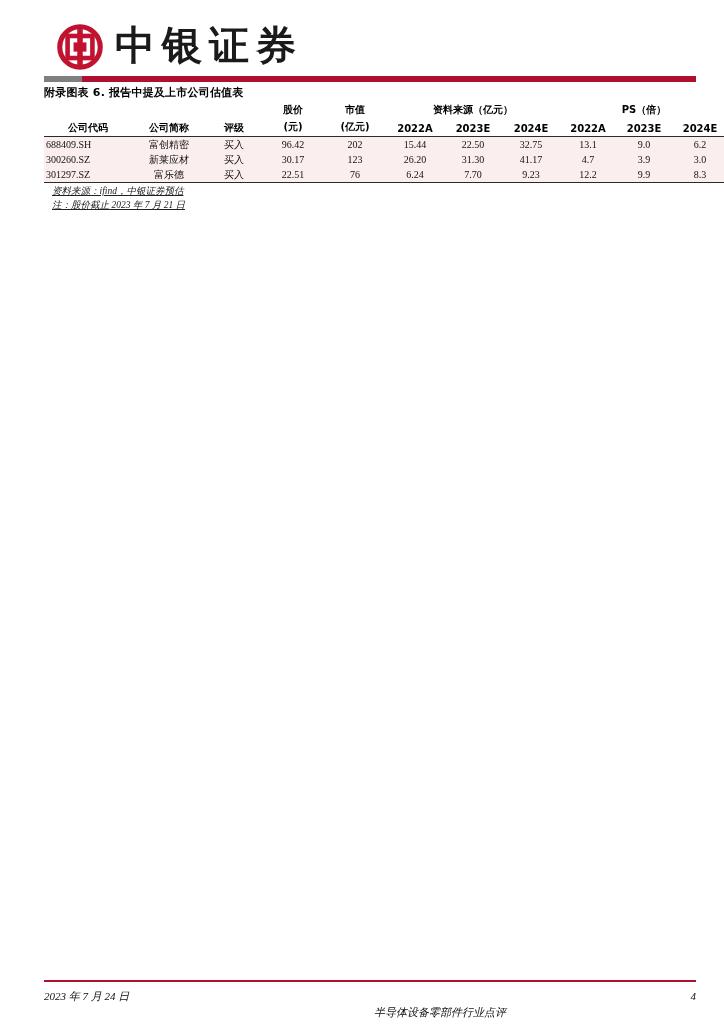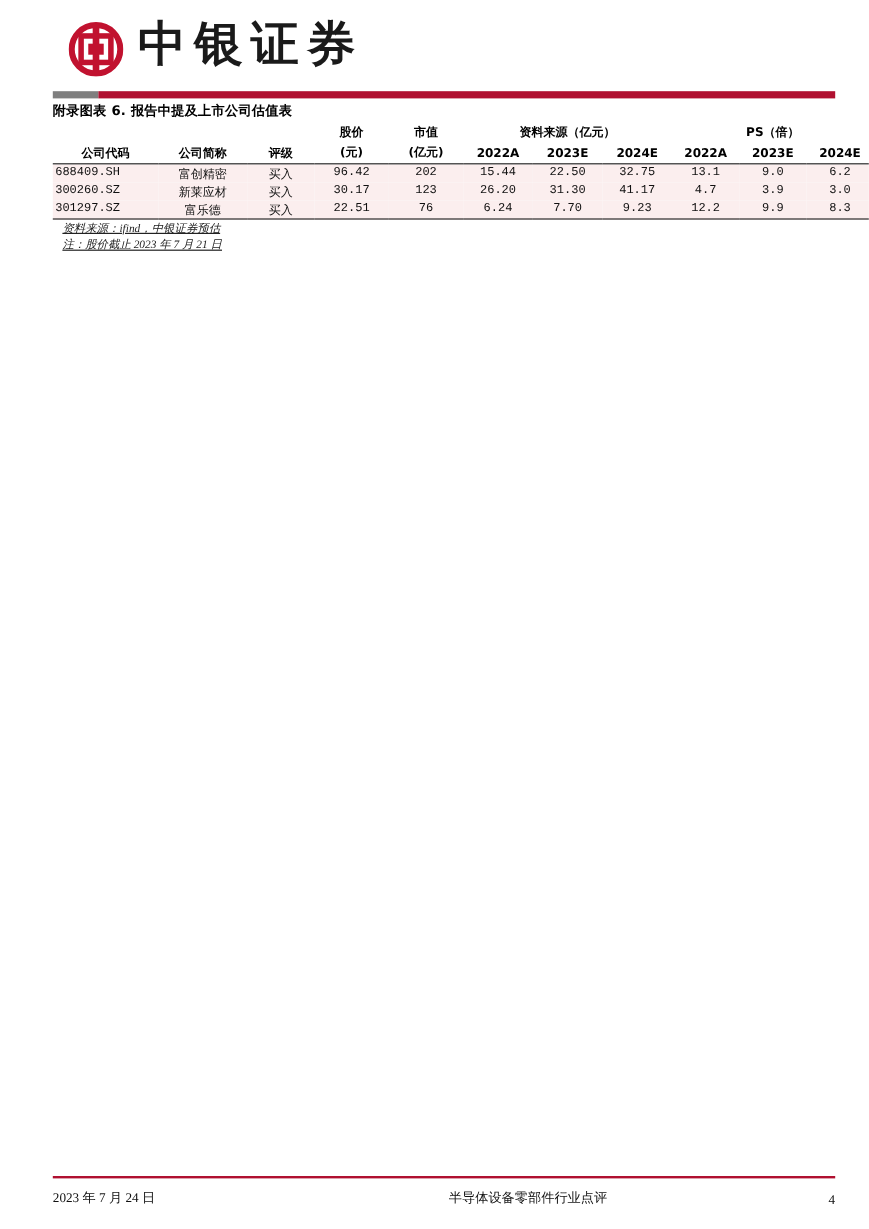--- a/index.html
+++ b/index.html
@@ -26,21 +26,21 @@
   
   .header {
     position: absolute;
     left: 44px;
     top: 18px;
     width: 652px;
     height: 62px;
   }
   .logo-row {
     display: flex;
-    align-items: flex-start;
+    align-items: center;
     height: 58px;
   }
   .boc-mark {
     width: 46px;
     height: 46px;
     flex: 0 0 46px;
     margin-left: 13px;
     margin-right: 12px;
     display: block;
   }
@@ -129,21 +129,20 @@
   }
 
   table.valuation tbody tr.data td {
     height: 15px;
     font-size: 10px;
     color: #111;
     padding: 0;
     text-align: center;
     background: #fbeeee;
     white-space: nowrap;
-    font-family: Liberation Mono, monospace;
   }
   table.valuation tbody tr.data td.code {
     text-align: left;
     padding-left: 2px;
   }
 
   
   col.c-code   { width: 88px; }
   col.c-name   { width: 74px; }
   col.c-rating { width: 56px; }
@@ -174,24 +173,25 @@
     height: 1.6px;
     background: #b01030;
   }
   .footer {
     position: absolute;
     left: 44px;
     top: 986px;
     width: 652px;
     height: 20px;
     display: flex;
-    align-items: flex-end;
+    align-items: center;
     font-family: "Liberation Serif", "DejaVu Serif", serif;
     font-size: 11px;
     color: #111;
+    font-style: italic;
   }
   .footer .f-left { width: 200px; text-align: left; white-space: nowrap; }
   .footer .f-center { flex: 1; text-align: center; white-space: nowrap; margin-top: 32px; }
   .footer .f-right { width: 60px; text-align: right; white-space: nowrap; }
 </style>
 </head>
 <body>
 
 <div class="page">
 

